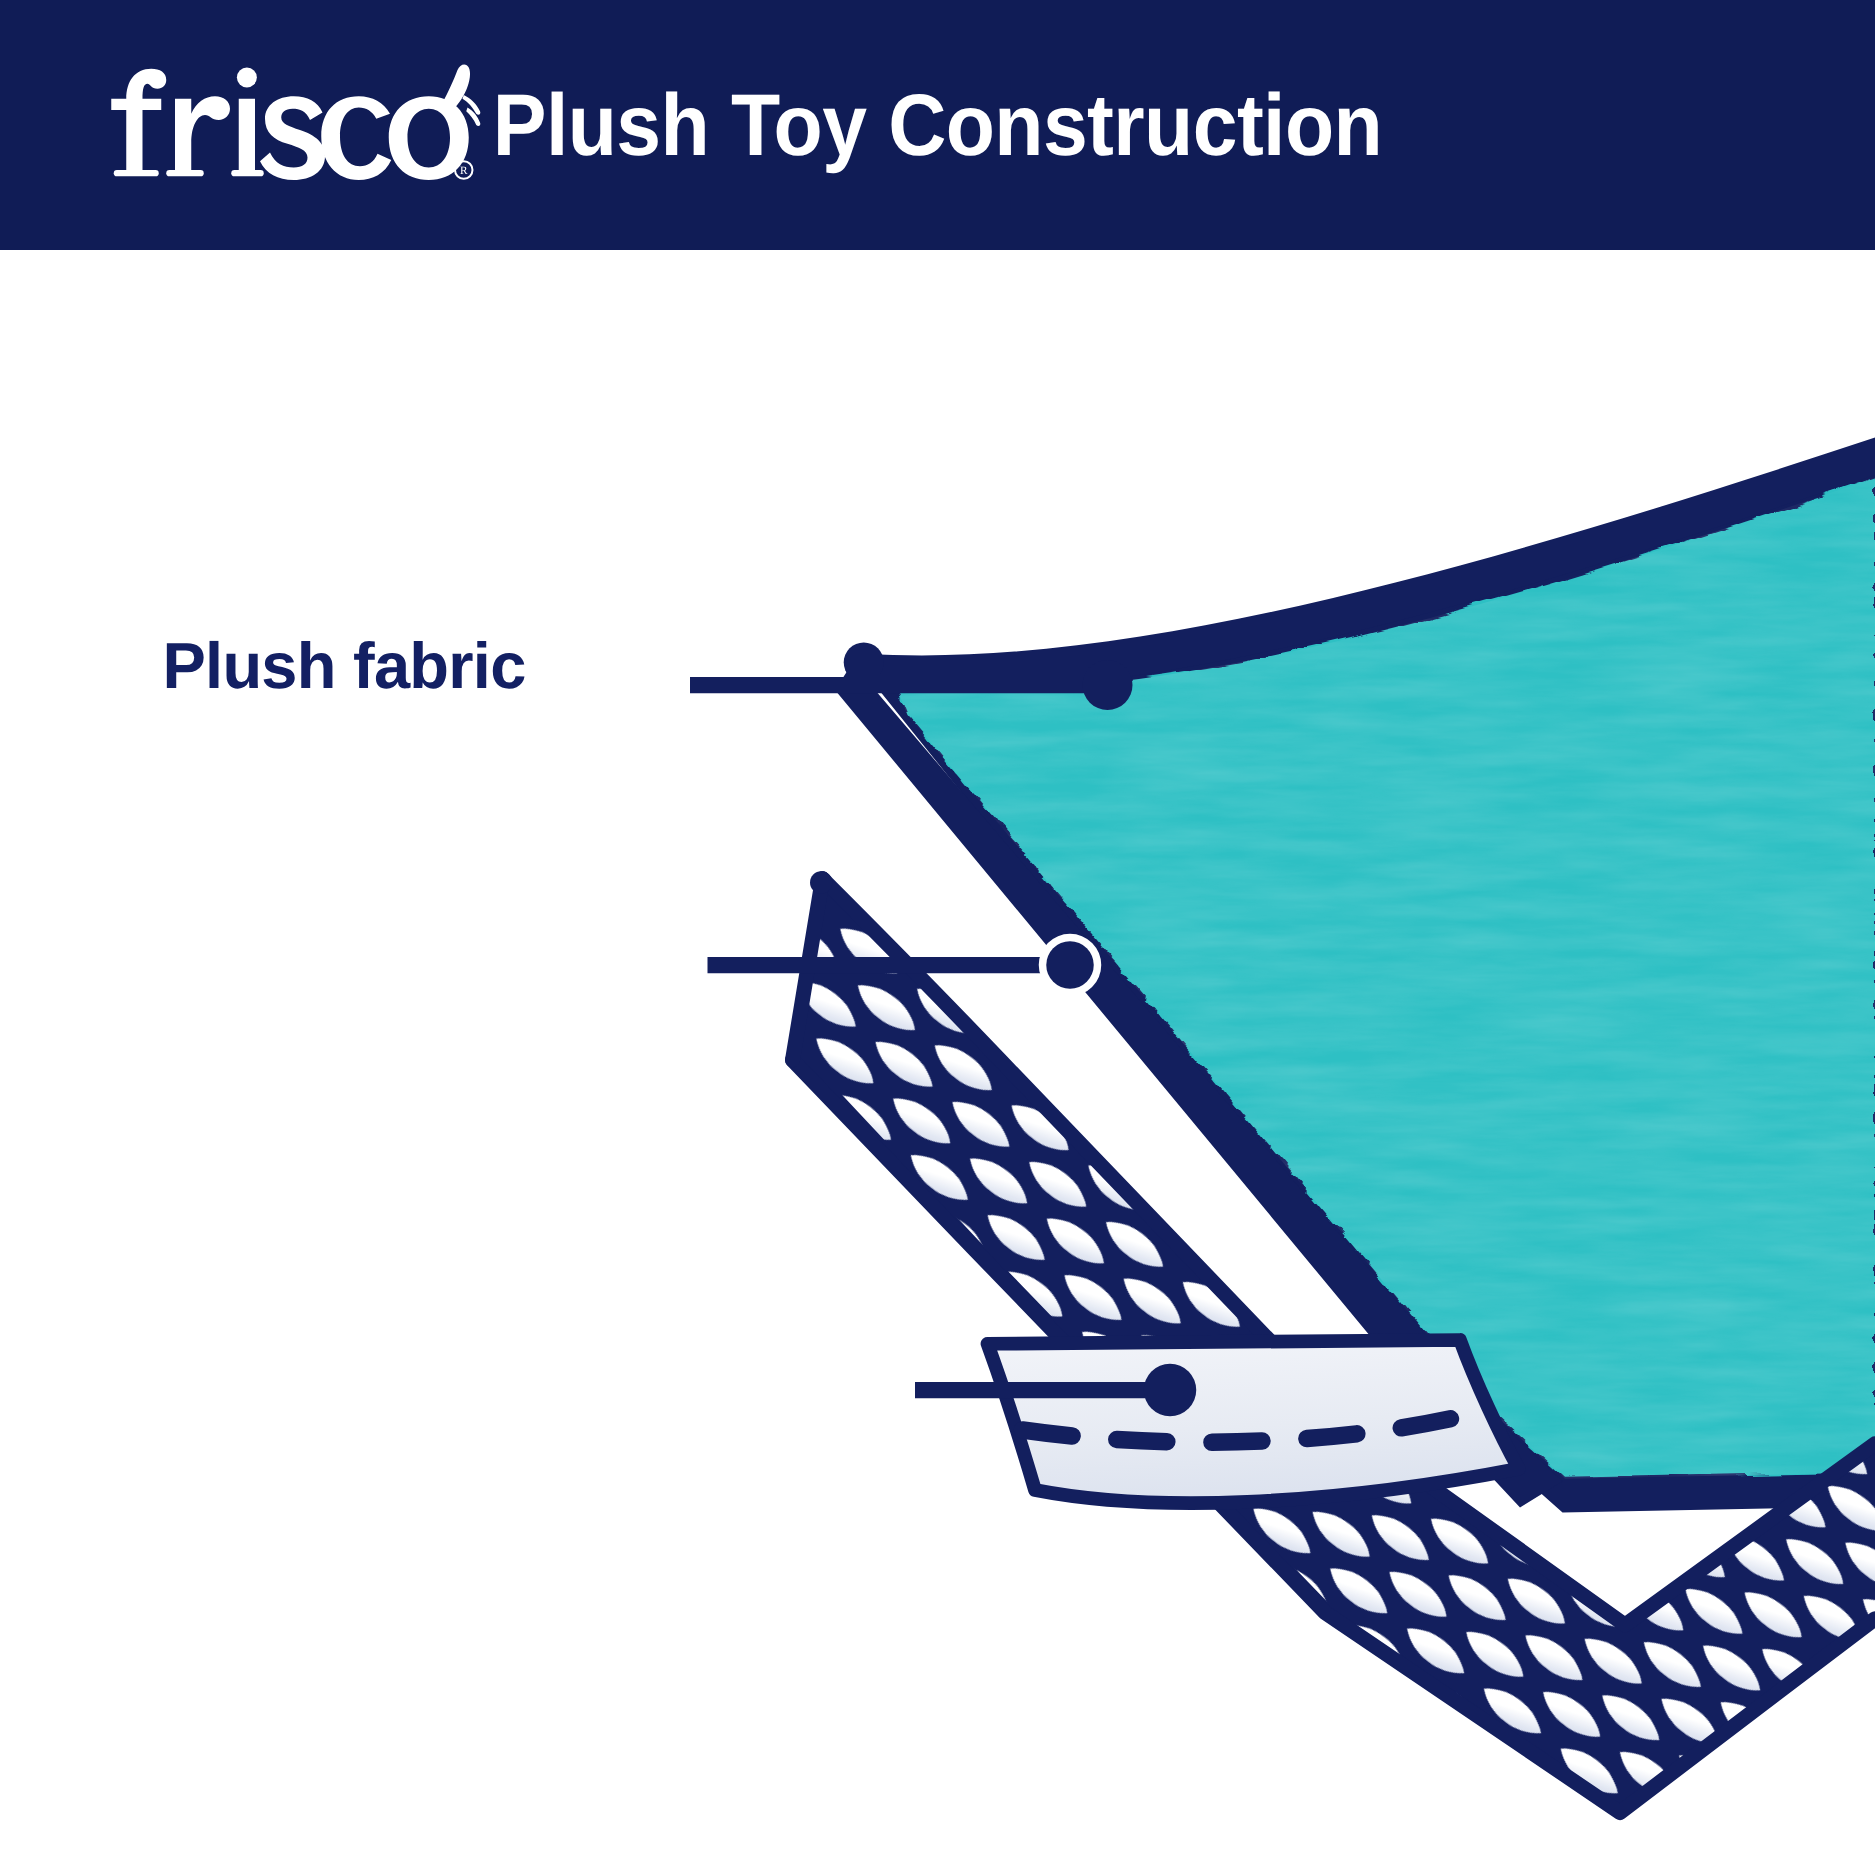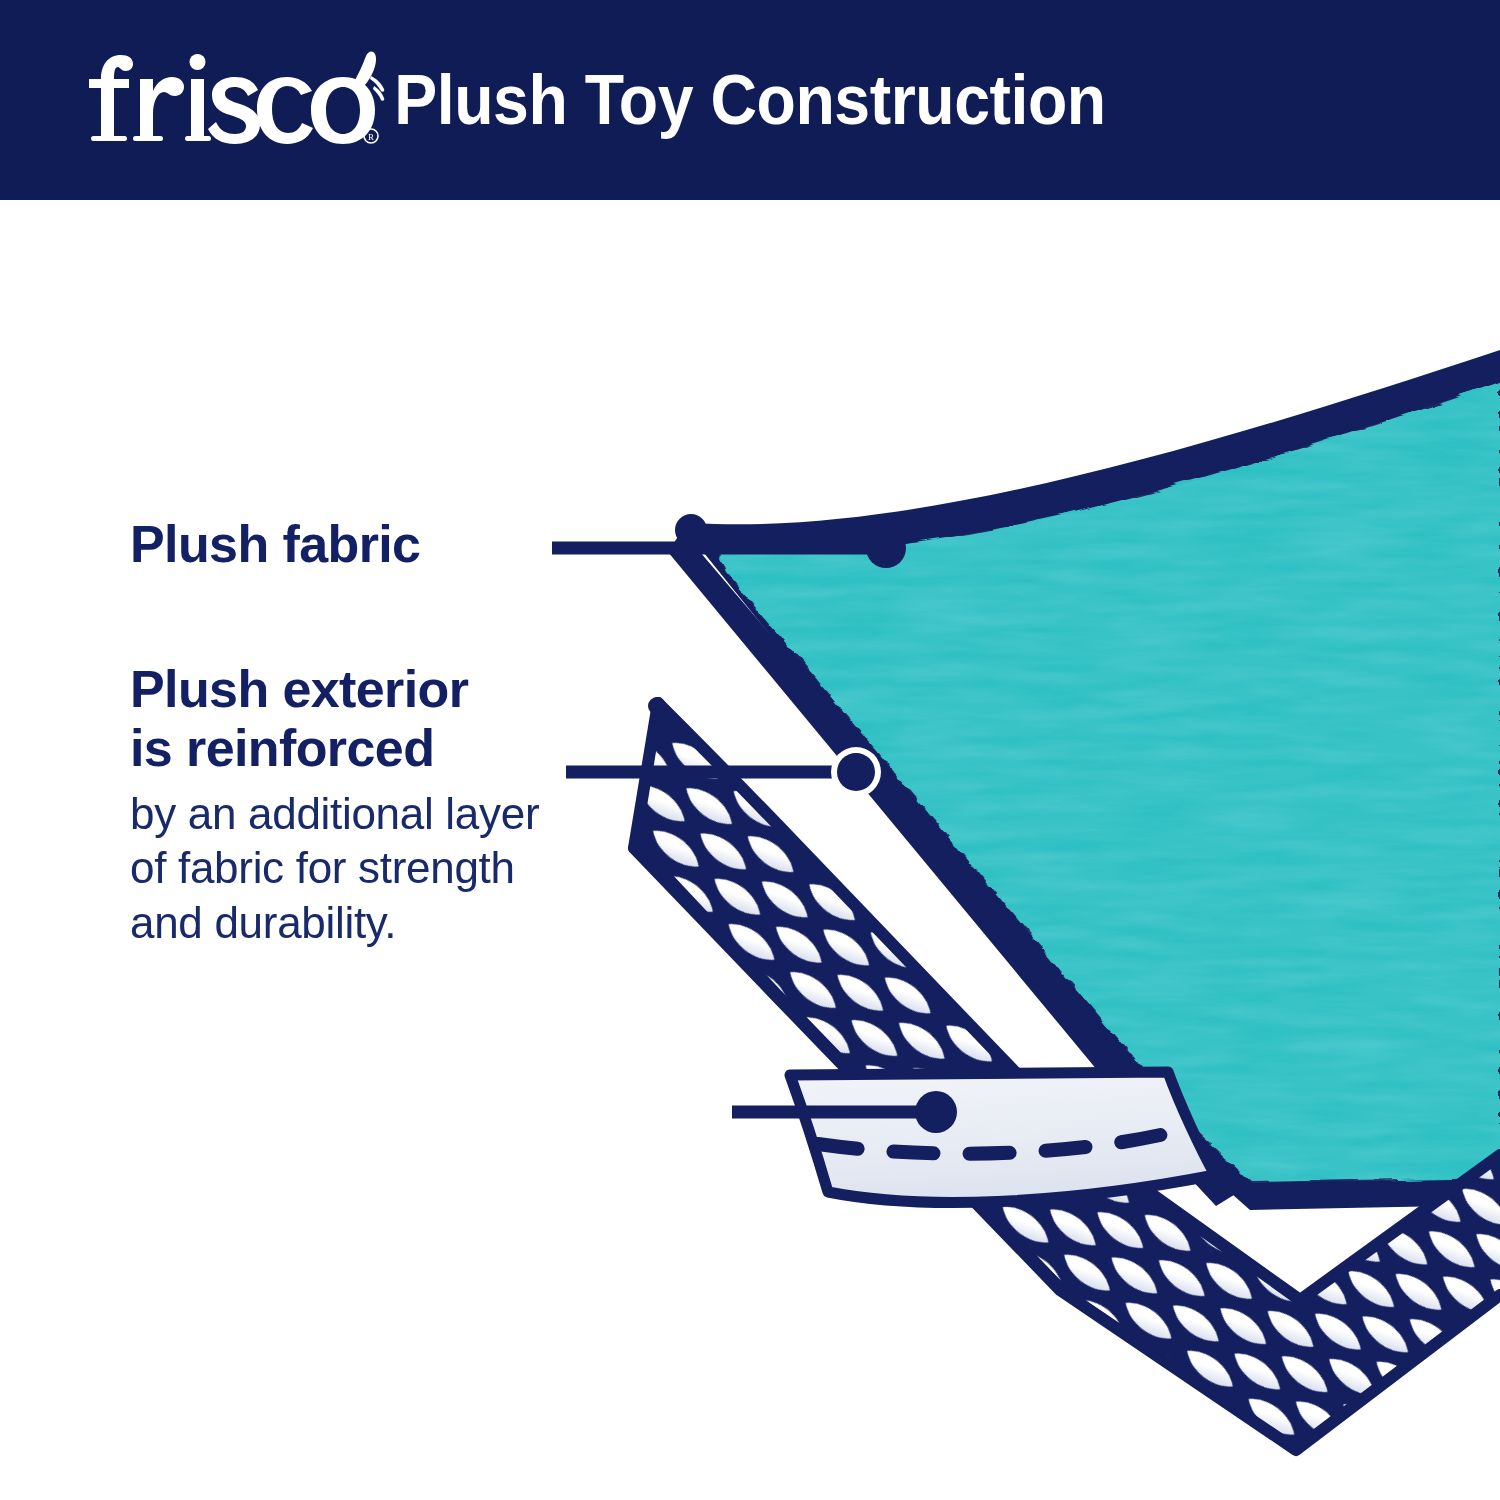--- a/index.html
+++ b/index.html
@@ -34,21 +34,21 @@
     pointer-events:none;
   }
 
   
   .illustration{
     position:absolute;left:0;top:200px;width:1500px;height:1300px;
   }
   .illustration svg{display:block;width:1500px;height:1300px;}
 
   
-  .callouts{position:absolute;left:0;top:15px;width:1500px;height:1219px;pointer-events:none;}
+  .callouts{position:absolute;left:0;top:4px;width:1500px;height:1219px;pointer-events:none;}
   .callout{position:absolute;pointer-events:auto;}
   .c-head{
     color:#132063;
     font-weight:bold;
     font-size:52px;
     line-height:1.14;
     letter-spacing:-0.6px;
     white-space:pre;
   }
   .c-body{
@@ -259,24 +259,17 @@
       </g>
     </svg>
   </div>
 
   <div class="callouts">
 
     <div class="callout" id="callout-1">
       <div class="c-head">Plush fabric</div>
     </div>
 
-    <div class="callout" id="callout-2">
-      <div class="c-head">Plush exterior
-is reinforced</div>
-      <div class="c-body">by an additional layer
-of fabric for strength
-and durability.</div>
-    </div>
 
 
   </div>
 
 </div>
 
 </body></html>

